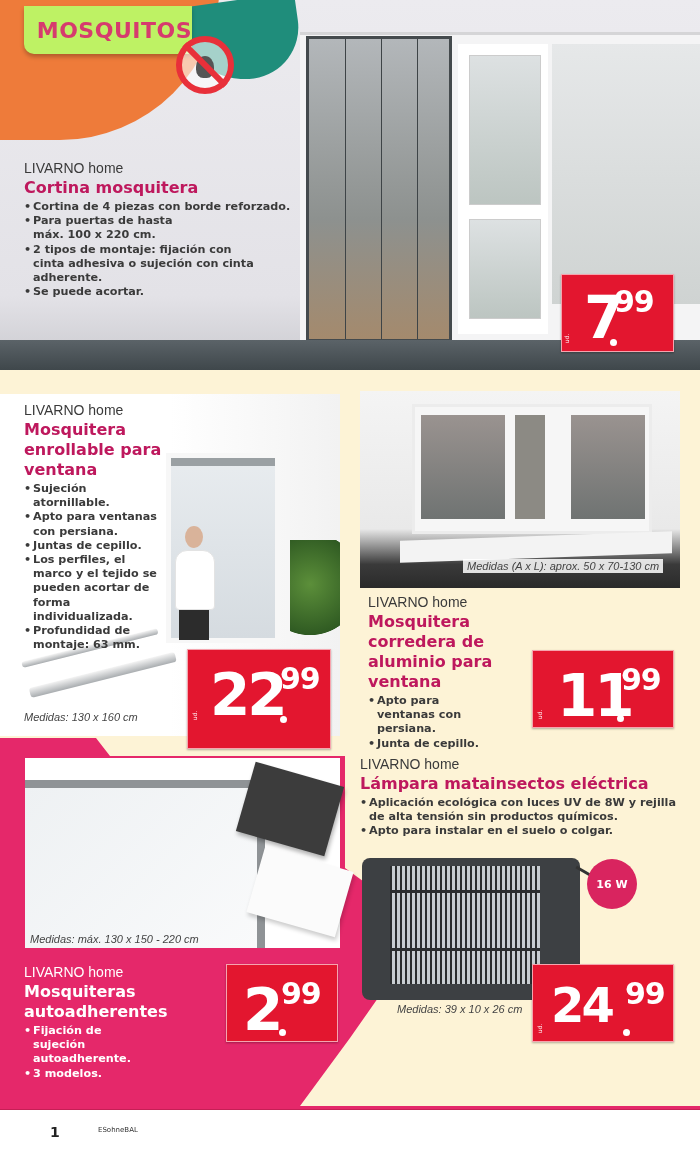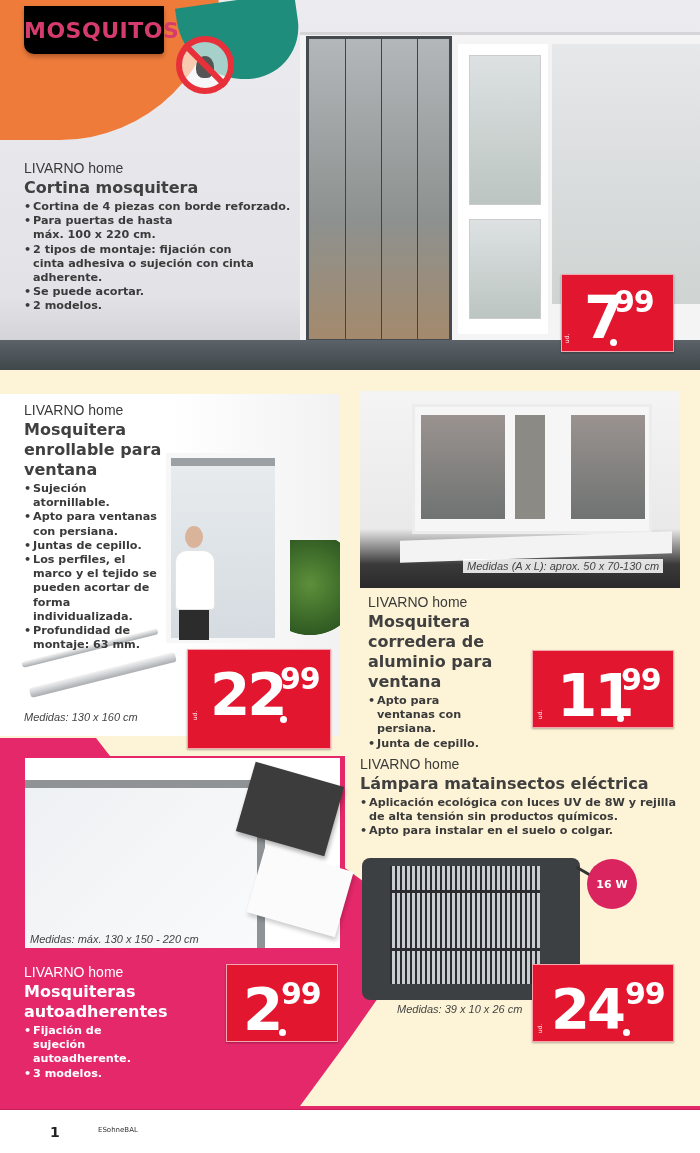--- a/index.html
+++ b/index.html
@@ -5,36 +5,36 @@
   * { box-sizing: border-box; margin: 0; padding: 0; }
   body { width: 700px; height: 1153px; position: relative; overflow: hidden;
          background: #fdf3d6; font-family: "DejaVu Sans", sans-serif; color: #3a3a3a; }
   .abs { position: absolute; }
 
   
   .hero { left:0; top:0; width:700px; height:370px; background: linear-gradient(180deg,#ecebef 0%,#e3e2e7 80%,#c9c9ce 100%); overflow:hidden; }
   .hero-floor { left:0; top:340px; width:700px; height:30px; background: linear-gradient(180deg,#5b6368,#3f474b); }
   .orange-blob { left:-60px; top:-60px; width:280px; height:200px; background:#ee7b3a; border-radius: 0 0 160px 0; }
   .leaf { left:180px; top:0; width:120px; height:80px; background:#1f8d7b; border-radius: 0 0 60px 80px; transform: rotate(-8deg); }
-  .title-banner { left:24px; top:6px; width:140px; height:48px; background:#000000; box-shadow:0 3px 4px rgba(0,0,0,.25); display:flex; align-items:center; justify-content:flex-start; border-radius: 0 0 4px 10px; }
+  .title-banner { left:24px; top:6px; width:168px; height:48px; background:#bef264; box-shadow:0 3px 4px rgba(0,0,0,.25); display:flex; align-items:center; justify-content:flex-end; border-radius: 0 0 4px 10px; }
   .title-banner span { color:#d63b6e; font-weight:bold; font-size:22px; letter-spacing:0.5px; font-family:"DejaVu Sans", sans-serif; }
   .nomosq { left:176px; top:36px; width:58px; height:58px; border:6px solid #e8303a; border-radius:50%; background:rgba(255,255,255,.6); }
   .nomosq::after { content:""; position:absolute; left:20px; top:-6px; width:6px; height:58px; background:#e8303a; transform: rotate(-45deg); }
   .nomosq .bug { position:absolute; left:14px; top:14px; width:18px; height:22px; background:#555; border-radius:50% 50% 40% 40%; }
 
   .door-frame { left:300px; top:32px; width:400px; height:312px; background:#f4f4f5; border-top:3px solid #d5d5d7; }
   .curtain { left:306px; top:36px; width:146px; height:306px; background: linear-gradient(180deg,#b3b7ba,#8d918f 60%,#a48a6d); border:3px solid #444a4d; }
   .curtain .strip { position:absolute; top:0; width:1px; height:100%; background:#3e4447; }
   .door2 { left:458px; top:44px; width:90px; height:290px; background:#fff; border:3px solid #fff; box-shadow: inset 0 0 0 6px #fff; }
   .door2 .pane { position:absolute; left:8px; width:72px; background: linear-gradient(180deg,#dde1e2,#bcc5c1); border:1px solid #ccc; }
   .window3 { left:552px; top:44px; width:148px; height:260px; background: linear-gradient(180deg,#e6e8e9,#cfd3d2); }
 
   
   .brand { font-size:14px; color:#3a3a3a; font-family:"Liberation Sans", sans-serif; }
-  .pname { color:#404040; font-weight:bold; font-size:16px; line-height:20px; font-family:"DejaVu Sans", sans-serif; }
+  .pname { color:#be185d; font-weight:bold; font-size:16px; line-height:20px; font-family:"DejaVu Sans", sans-serif; }
   .bullets { list-style:none; font-size:11.2px; line-height:14.2px; color:#3a3a3a; font-family:"DejaVu Sans", sans-serif; }
   .bullets li { padding-left:9px; position:relative; margin-bottom:0;font-weight:bold; }
   .bullets li::before { content:"•"; position:absolute; left:0; top:0; }
   .white-text .brand, .white-text .pname, .white-text .bullets { color:#fff; }
   .measure { font-style:italic; font-size:11px; color:#444; font-family:"Liberation Sans", sans-serif; }
 
   
   .price { background:#e3162f; border:1px solid #f6a4ae; box-shadow:0 1px 2px rgba(0,0,0,.3); color:#fff; }
   .price .int { position:absolute; font-weight:bold; font-family:"DejaVu Sans", sans-serif; letter-spacing:-3px; line-height:1; }
   .price .dec { position:absolute; font-weight:bold; font-family:"DejaVu Sans", sans-serif; letter-spacing:-1px; line-height:1; }
@@ -101,21 +101,20 @@
   </div>
 
 <div class="abs" style="left:24px;top:160px;width:270px;">
   <div class="brand">LIVARNO home</div>
   <div class="pname" style="margin-top:2px;">Cortina mosquitera</div>
   <ul class="bullets" style="margin-top:2px;">
     <li>Cortina de 4 piezas con borde reforzado.</li>
     <li style="width:170px">Para puertas de hasta máx. 100 x 220 cm.</li>
     <li style="width:240px">2 tipos de montaje: fijación con cinta adhesiva o sujeción con cinta adherente.</li>
     <li>Se puede acortar.</li>
-    <li>2 modelos.</li>
   </ul>
 </div>
 <div class="abs price" style="left:561px;top:274px;width:113px;height:78px;">
   <span class="int" style="left:22px;top:14px;font-size:58px;">7</span>
   <span class="dec" style="left:52px;top:12px;font-size:30px;">99</span>
   <span class="dot" style="left:48px;top:64px;"></span>
   <span class="ud" style="left:0px;top:60px;">ud.</span>
 </div>
 
 <div class="abs p2-card"></div>
@@ -200,21 +199,21 @@
 </div>
 <div class="abs lamp">
   <div class="grid"></div>
   <div class="bar" style="top:32px"></div>
   <div class="bar" style="top:90px"></div>
 </div>
 <div class="abs cord"></div>
 <div class="abs watt">16 W</div>
 <div class="abs measure" style="left:397px;top:1003px;">Medidas: 39 x 10 x 26 cm</div>
 <div class="abs price" style="left:532px;top:964px;width:142px;height:78px;">
-  <span class="int" style="left:18px;top:16px;font-size:56px;">24</span>
+  <span class="int" style="left:18px;top:16px;font-size:48px;">24</span>
   <span class="dec" style="left:92px;top:14px;font-size:30px;">99</span>
   <span class="dot" style="left:90px;top:64px;"></span>
   <span class="ud" style="left:2px;top:60px;">ud.</span>
 </div>
 
 <div class="abs footer-bar"></div>
 <div class="abs footer"></div>
 <div class="abs pg">1</div>
 <div class="abs code">ESohneBAL</div>
 

